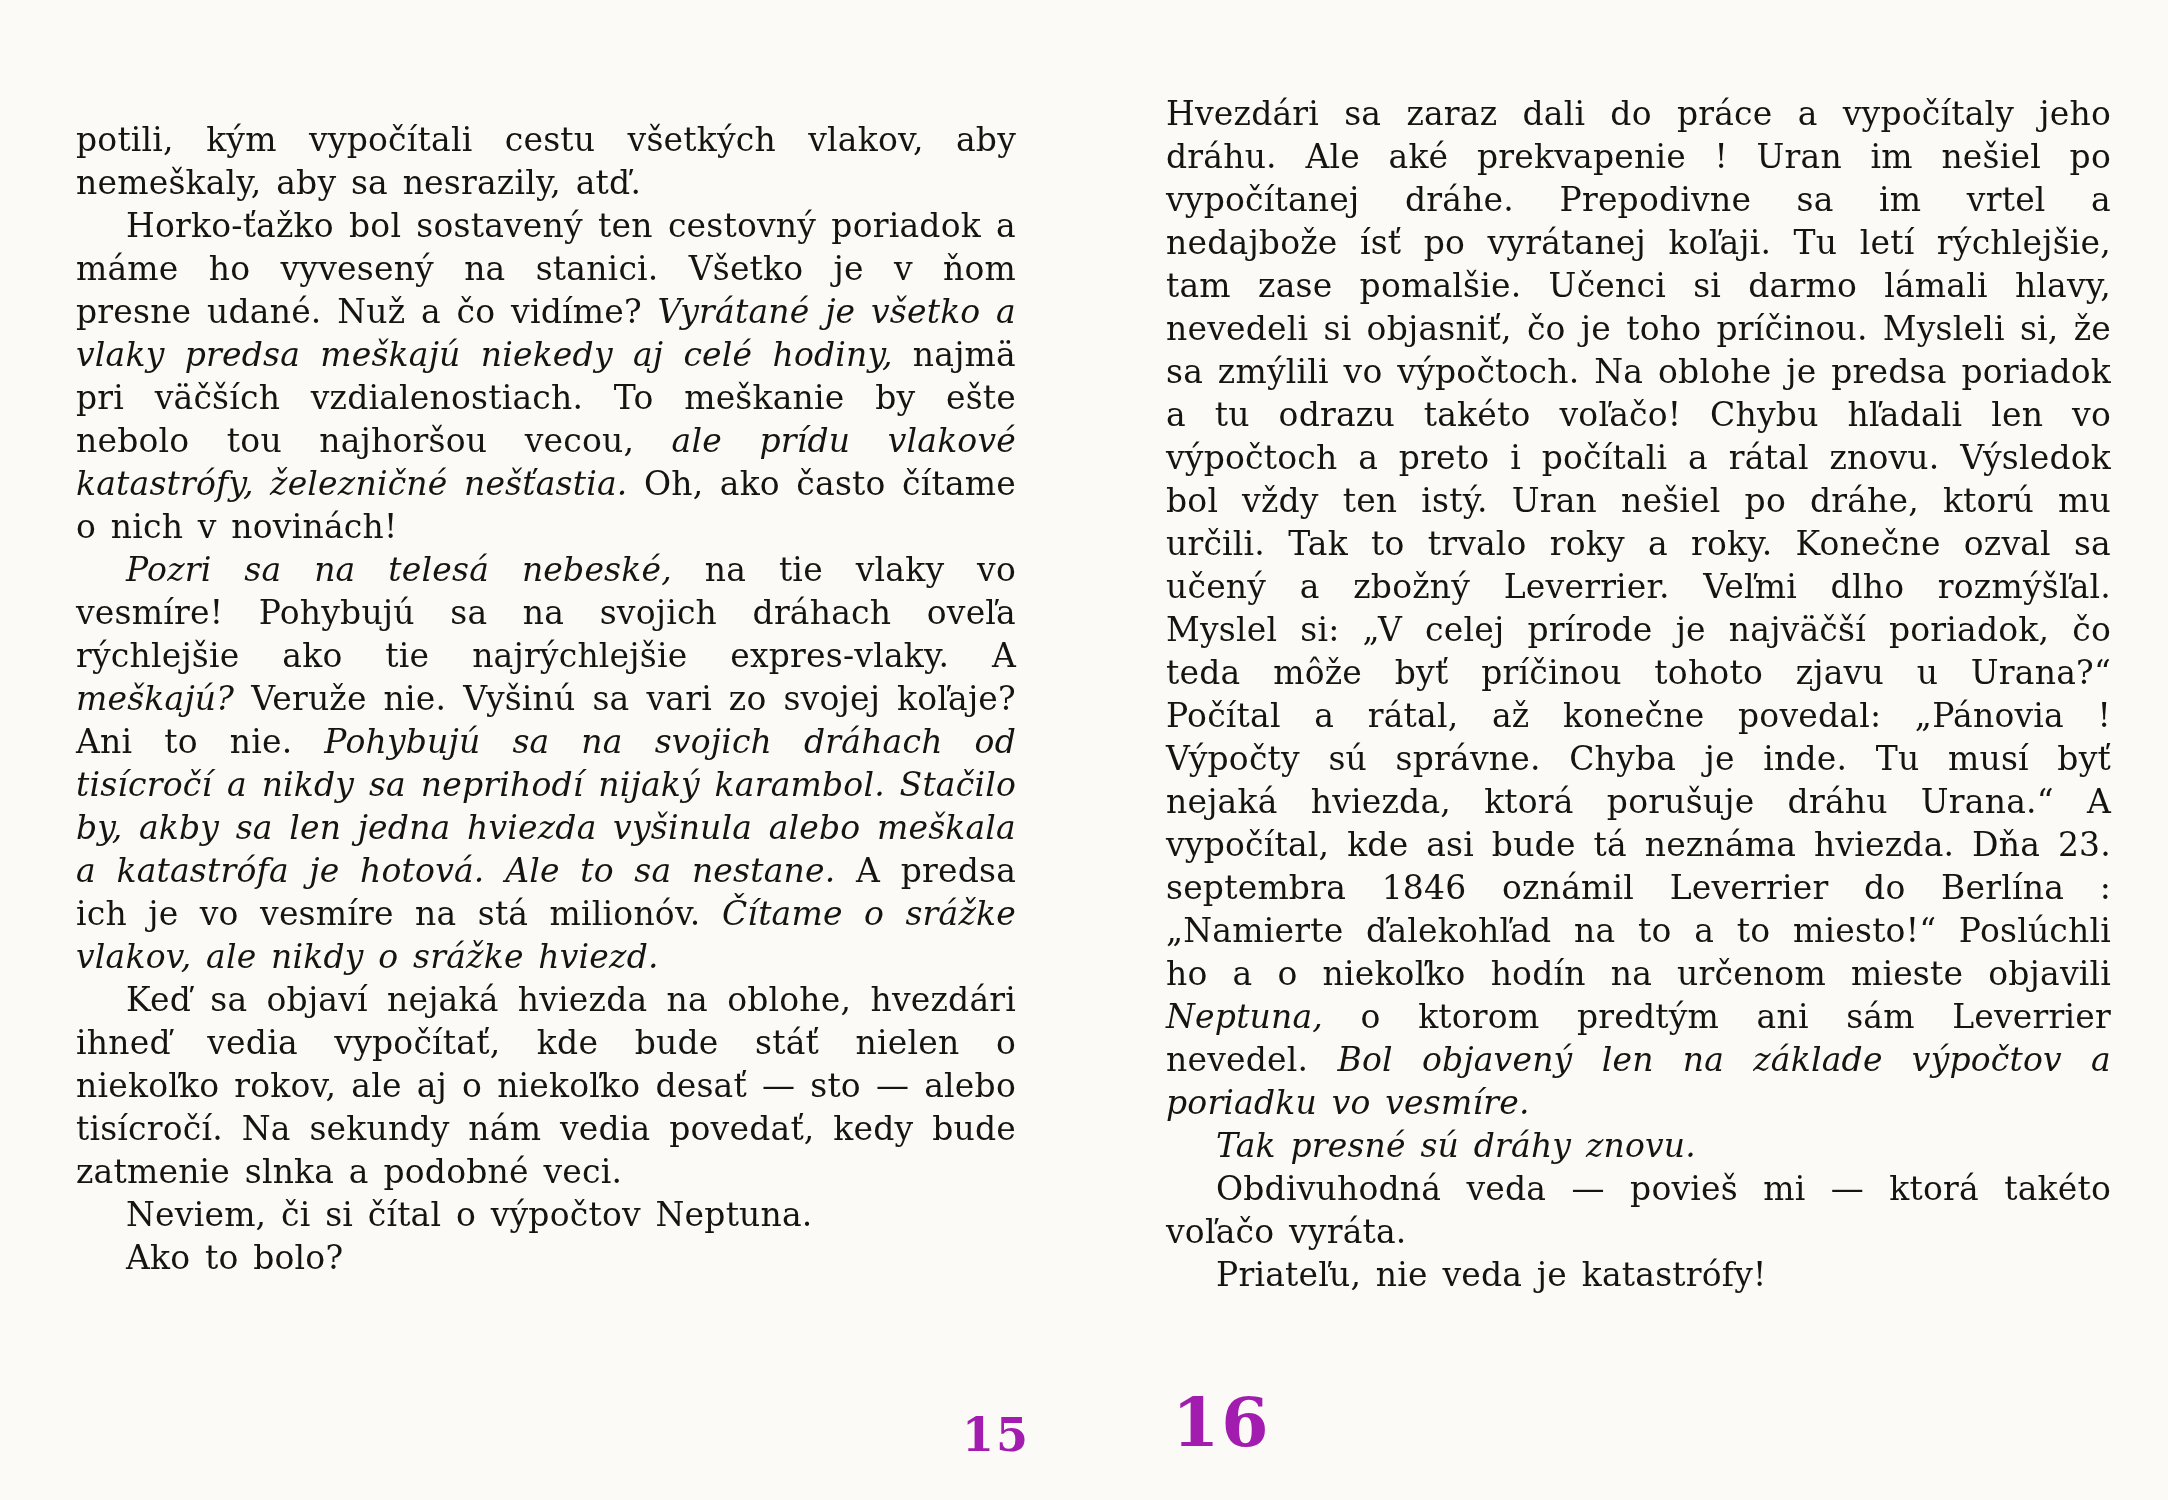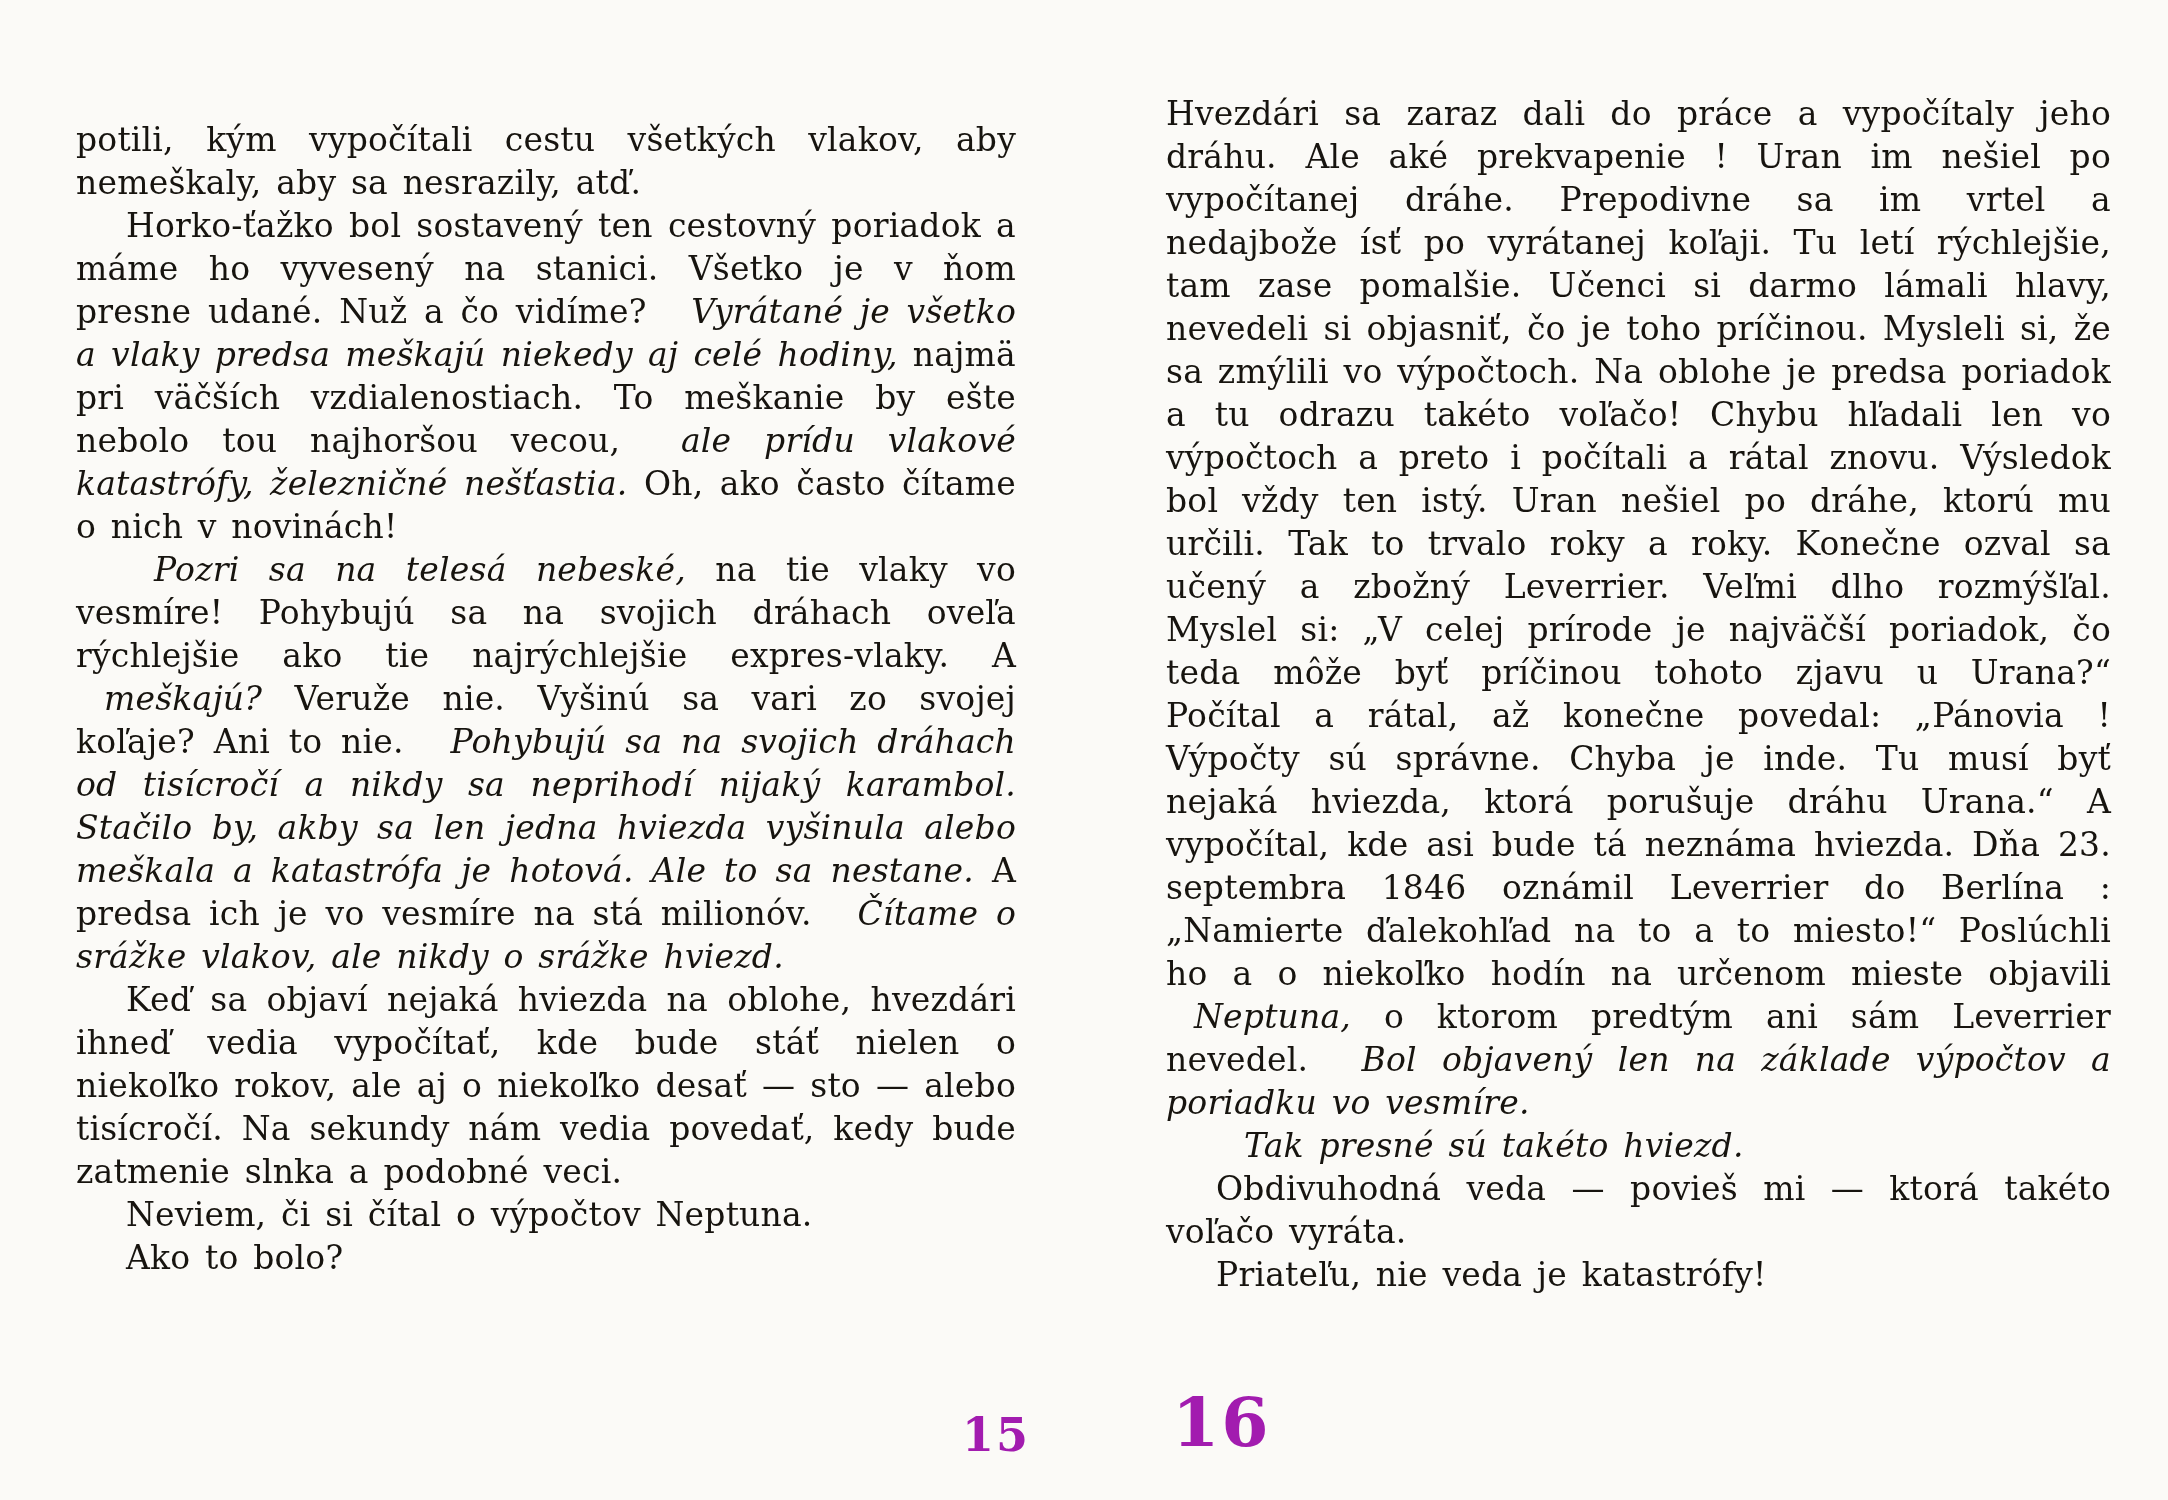--- a/index.html
+++ b/index.html
@@ -25,21 +25,21 @@
     margin: 0;
     font-size: 33px;
     line-height: 43px;
     text-align: justify;
     word-spacing: 4px;
     letter-spacing: 0.2px;
   }
   .page-column .para.indent { text-indent: 50px; }
   .col-left  { left: 76px;  top: 118px; width: 940px; }
   .col-right { left: 1166px; top: 92px;  width: 945px; }
-  .it { font-style: italic; margin-left: 28px; }
+  .it { font-style: italic; }
   .page-number {
     position: absolute;
     font-family: "DejaVu Serif", "Liberation Serif", serif;
     color: #a21caf;
   }
   .page-number.left-num {
     left: 962px;
     top: 1408px;
     font-size: 46px;
     font-weight: 600;
@@ -62,21 +62,21 @@
       <p class="para"><span>potili, kým vypočítali cestu všetkých vlakov, aby nemeškaly, aby sa nesrazily, atď.</span></p>
       <p class="para indent"><span>Horko-ťažko bol sostavený ten cestovný poriadok a máme ho vyvesený na stanici. Všetko je v ňom presne udané. Nuž a čo vidíme? </span><span class="it">Vyrátané je všetko a vlaky predsa meškajú niekedy aj celé hodiny,</span><span> najmä pri väčších vzdialenostiach. To meškanie by ešte nebolo tou najhoršou vecou, </span><span class="it">ale prídu vlakové katastrófy, železničné nešťastia.</span><span> Oh, ako často čítame o nich v novinách!</span></p>
       <p class="para indent"><span class="it">Pozri sa na telesá nebeské,</span><span> na tie vlaky vo vesmíre! Pohybujú sa na svojich dráhach oveľa rýchlejšie ako tie najrýchlejšie expres-vlaky. A </span><span class="it">meškajú?</span><span> Veruže nie. Vyšinú sa vari zo svojej koľaje? Ani to nie. </span><span class="it">Pohybujú sa na svojich dráhach od tisícročí a nikdy sa neprihodí nijaký karambol. Stačilo by, akby sa len jedna hviezda vyšinula alebo meškala a katastrófa je hotová. Ale to sa nestane.</span><span> A predsa ich je vo vesmíre na stá milionóv. </span><span class="it">Čítame o srážke vlakov, ale nikdy o srážke hviezd.</span></p>
       <p class="para indent"><span>Keď sa objaví nejaká hviezda na oblohe, hvezdári ihneď vedia vypočítať, kde bude stáť nielen o niekoľko rokov, ale aj o niekoľko desať — sto — alebo tisícročí. Na sekundy nám vedia povedať, kedy bude zatmenie slnka a podobné veci.</span></p>
       <p class="para indent"><span>Neviem, či si čítal o výpočtov Neptuna.</span></p>
       <p class="para indent"><span>Ako to bolo?</span></p>
     </div>
 
   <div class="page-column col-right">
       <p class="para"><span>Hvezdári sa zaraz dali do práce a vypočítaly jeho dráhu. Ale aké prekvapenie ! Uran im nešiel po vypočítanej dráhe. Prepodivne sa im vrtel a nedajbože ísť po vyrátanej koľaji. Tu letí rýchlejšie, tam zase pomalšie. Učenci si darmo lámali hlavy, nevedeli si objasniť, čo je toho príčinou. Mysleli si, že sa zmýlili vo výpočtoch. Na oblohe je predsa poriadok a tu odrazu takéto voľačo! Chybu hľadali len vo výpočtoch a preto i počítali a rátal znovu. Výsledok bol vždy ten istý. Uran nešiel po dráhe, ktorú mu určili. Tak to trvalo roky a roky. Konečne ozval sa učený a zbožný Leverrier. Veľmi dlho rozmýšľal. Myslel si: „V celej prírode je najväčší poriadok, čo teda môže byť príčinou tohoto zjavu u Urana?“ Počítal a rátal, až konečne povedal: „Pánovia ! Výpočty sú správne. Chyba je inde. Tu musí byť nejaká hviezda, ktorá porušuje dráhu Urana.“ A vypočítal, kde asi bude tá neznáma hviezda. Dňa 23. septembra 1846 oznámil Leverrier do Berlína : „Namierte ďalekohľad na to a to miesto!“ Poslúchli ho a o niekoľko hodín na určenom mieste objavili </span><span class="it">Neptuna,</span><span> o ktorom predtým ani sám Leverrier nevedel. </span><span class="it">Bol objavený len na základe výpočtov a poriadku vo vesmíre.</span></p>
-      <p class="para indent"><span class="it">Tak presné sú takéto hviezd.</span></p>
+      <p class="para indent"><span class="it">Tak presné sú dráhy znovu.</span></p>
       <p class="para indent"><span>Obdivuhodná veda — povieš mi — ktorá takéto voľačo vyráta.</span></p>
       <p class="para indent"><span>Priateľu, nie veda je katastrófy!</span></p>
     </div>
 
   <div class="page-number left-num">15</div>
 
   <div class="page-number right-num">16</div>
 
 </div>
 

